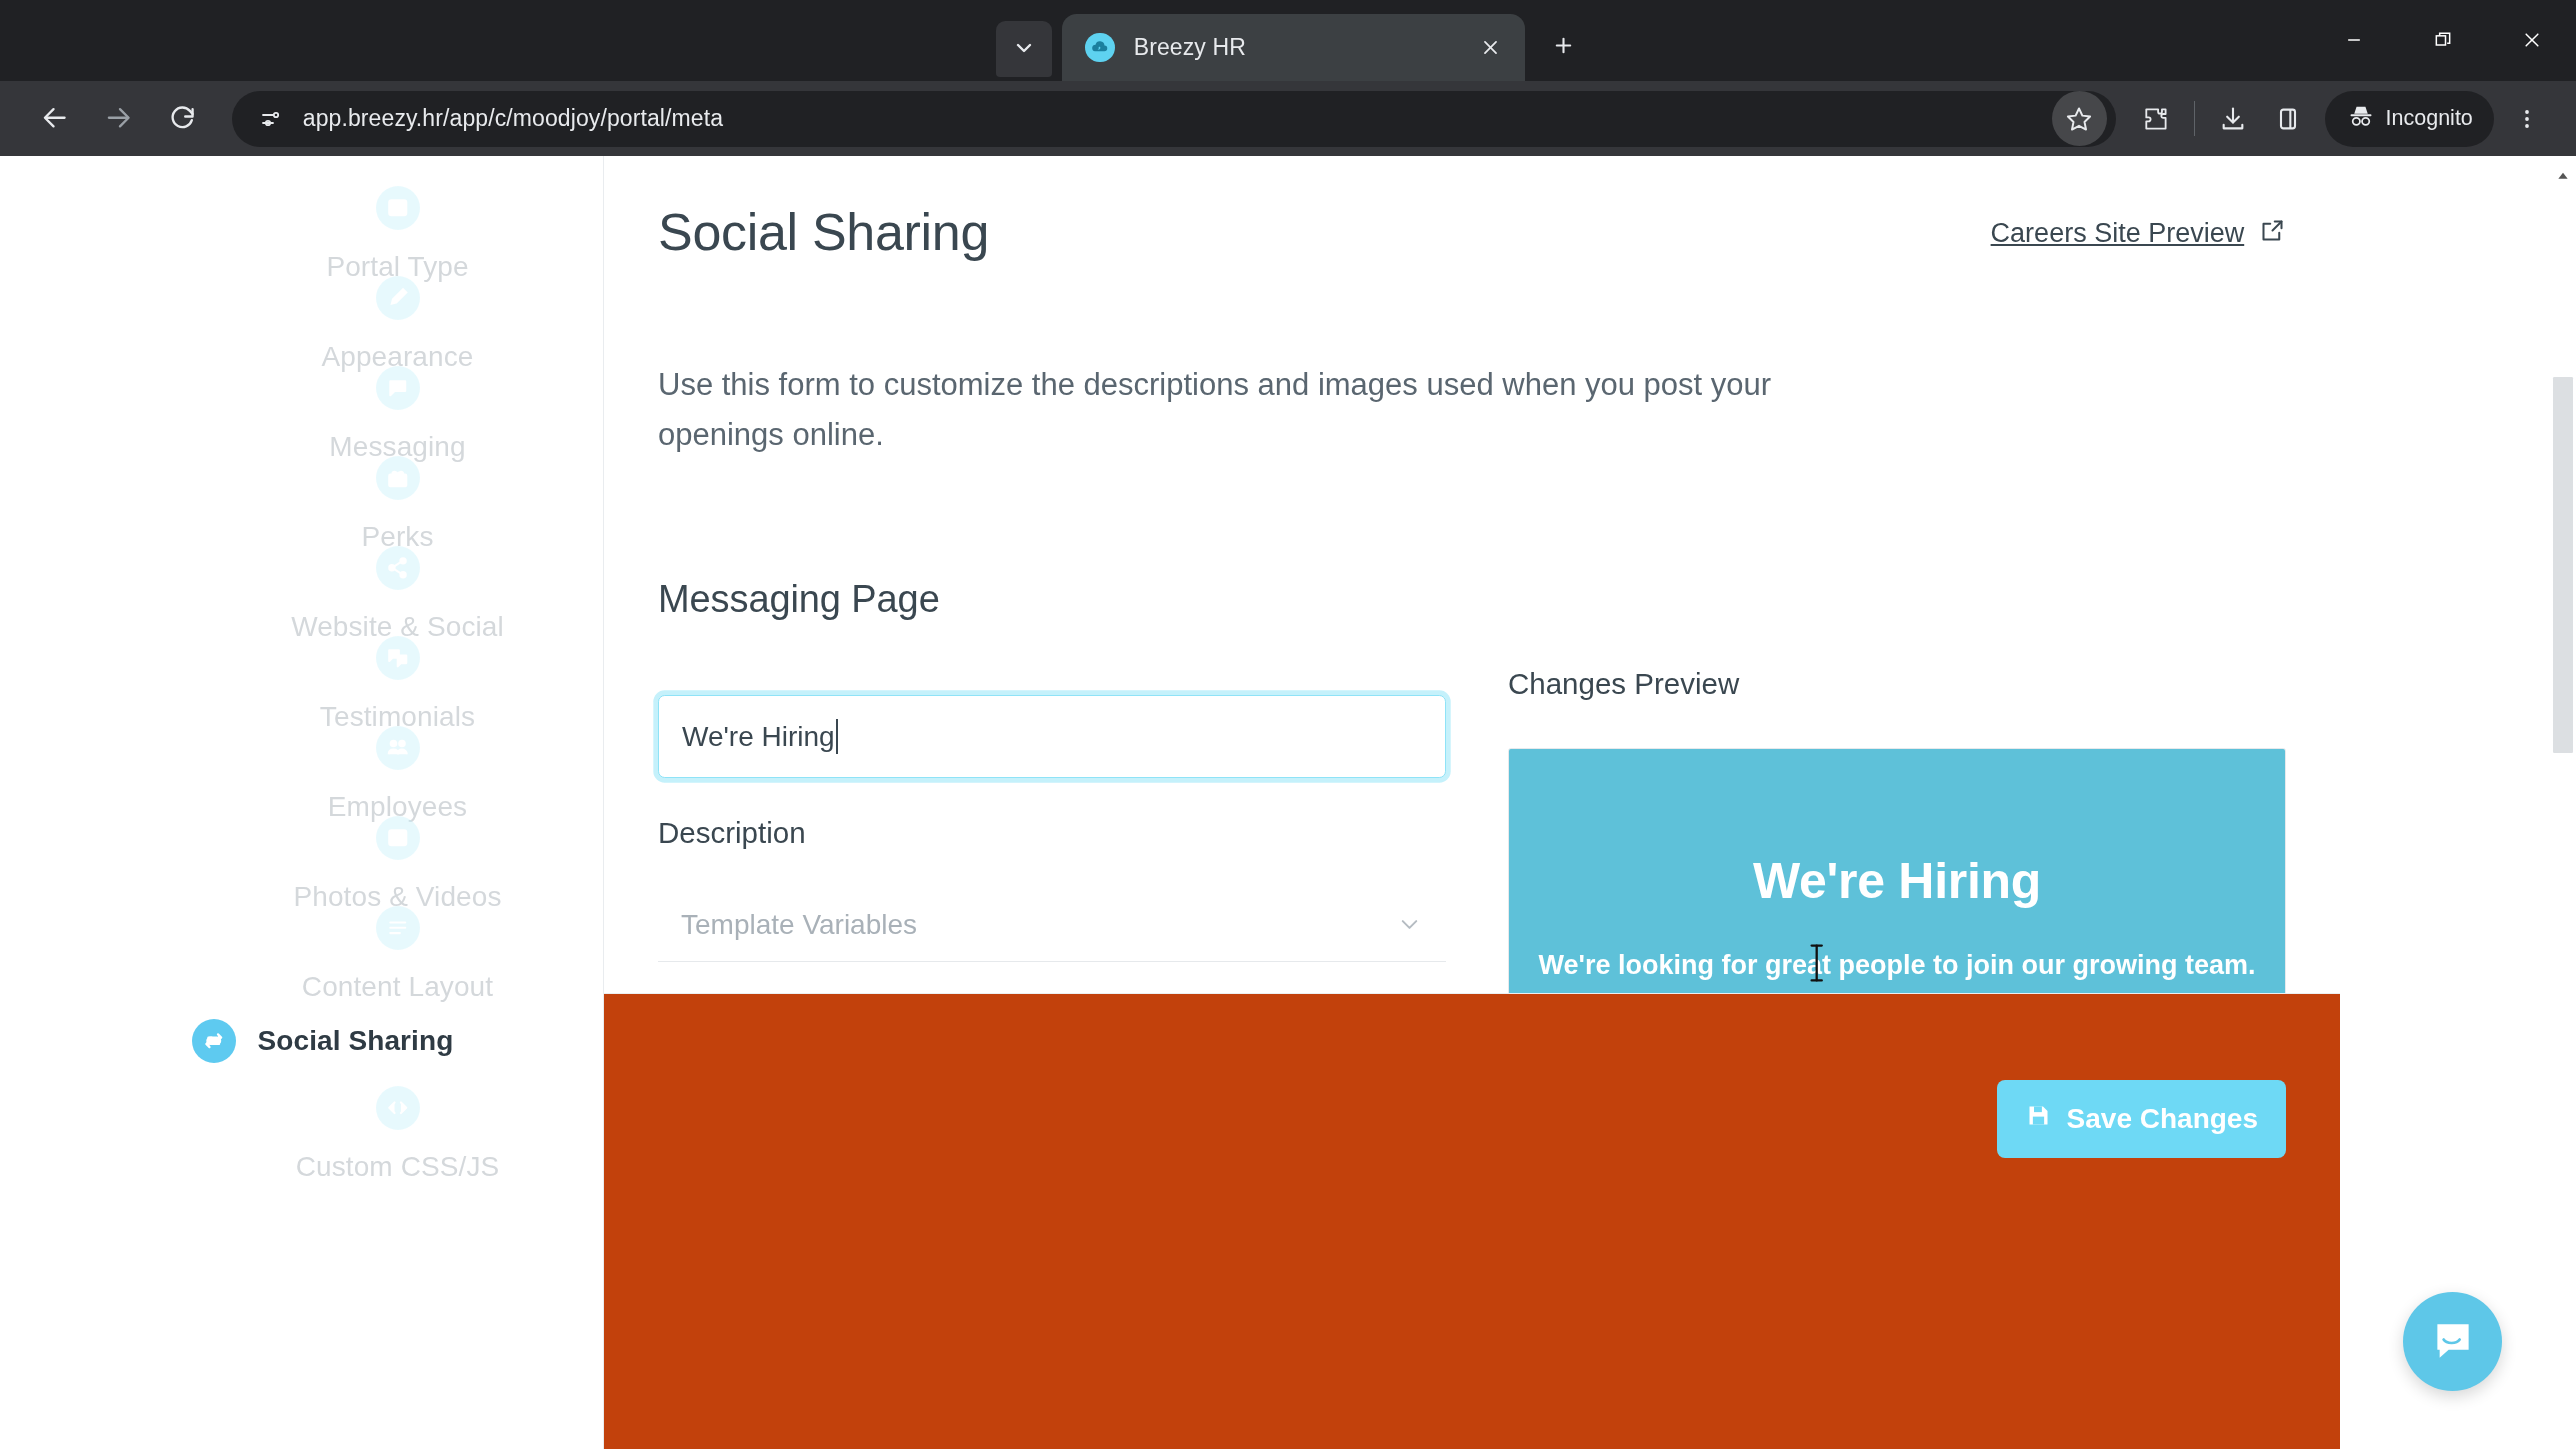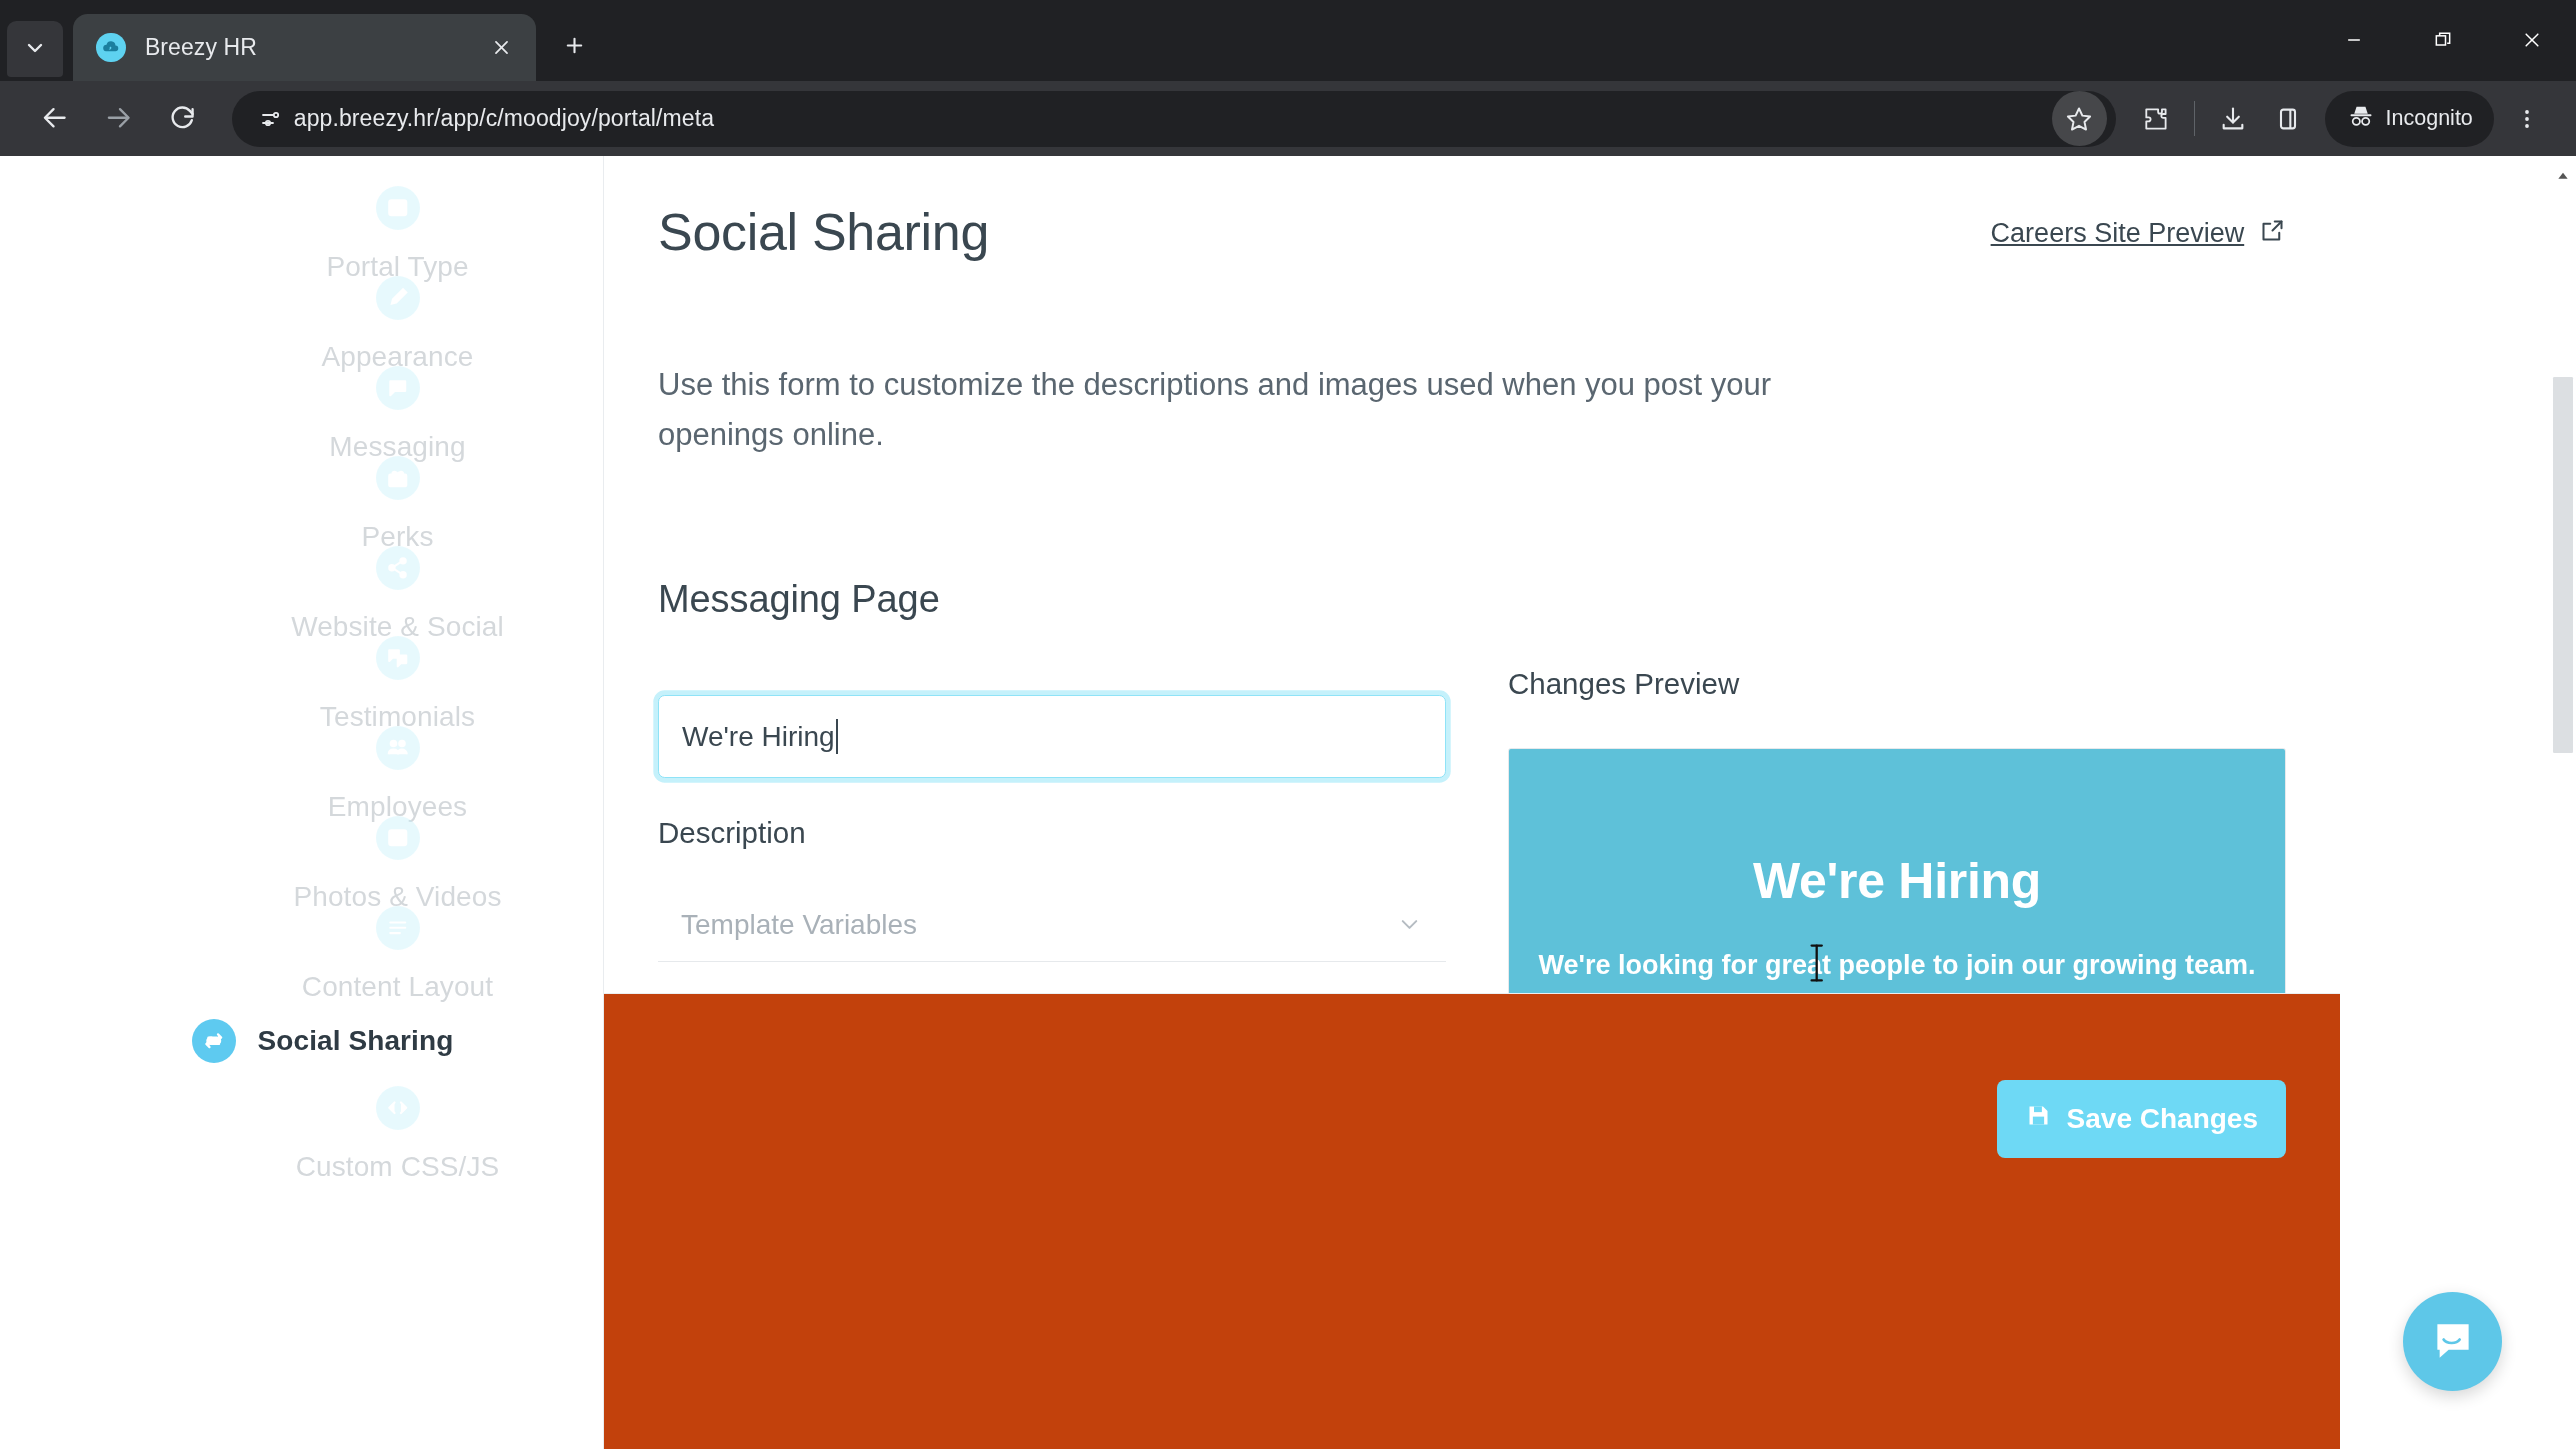--- a/index.html
+++ b/index.html
@@ -8,21 +8,21 @@
     overflow: hidden;
     font-family: "Liberation Sans", sans-serif;
     background: #ffffff;
   }
 
   
   .browser { width: 2576px; height: 1449px; display: flex; flex-direction: column; background:#202124; }
 
   .tabstrip {
     height: 81px; background:#202124; display:flex; align-items:flex-end;
-    position:relative; flex:0 0 81px;
+    position:relative; flex:0 0 81px;justify-content:center;
   }
   .tab-search {
     width: 56px; height: 56px; margin-left: 6.7px; margin-bottom: 4px;
     background:#35363a; border-radius: 9.4px 9.4px 4px 4px;
     display:flex; align-items:center; justify-content:center;
   }
   .tab-search svg { width: 24px; height: 24px; }
   .tab {
     height: 67px; margin-left: 10.7px; min-width: 463px;
     background:#3c4043; border-radius: 14.8px 14.8px 0 0;
@@ -53,21 +53,21 @@
     padding: 0 23px; gap: 0; flex: 0 0 75px;
   }
   .navbtn { width: 64px; height:64px; display:flex; align-items:center; justify-content:center; border-radius:50%; }
   .navbtn svg { width: 29.5px; height:29.5px; }
   .omnibox {
     flex:1; height: 56px; background:#202124; border-radius: 28px;
     display:flex; align-items:center; margin: 0 12px 0 17.4px; padding: 0 9.4px 0 17.4px;
   }
   .omni-icon { width: 42px; height:42px; border-radius:50%; display:flex; align-items:center; justify-content:center; flex:0 0 42px; }
   .omni-icon svg { width: 24px; height:24px; }
-  .omni-url { color:#e8eaed; font-size: 23px; margin-left: 2px; flex:1; white-space:nowrap; letter-spacing:0.1px; }
+  .omni-url { color:#e8eaed; font-size: 23px; margin-left: 11px; flex:1; white-space:nowrap; letter-spacing:0.1px; }
   .omni-right { display:flex; align-items:center; gap: 4px; }
   .tb-icon { width: 55px; height:55px; display:flex; align-items:center; justify-content:center; border-radius:50%; }
   .tb-icon svg { width: 28px; height:28px; }
   .tb-star { background:#46474a; }
   .tb-sep { width: 1.3px; height: 35px; background:#5f6368; margin: 0 10.7px; }
   .incognito-chip {
     height: 56px; background:#202124; border-radius: 28px; display:flex; align-items:center;
     gap: 10.7px; padding: 0 21.5px; margin-left: 9.4px;
   }
   .incognito-chip svg { width: 28px; height:28px; }

